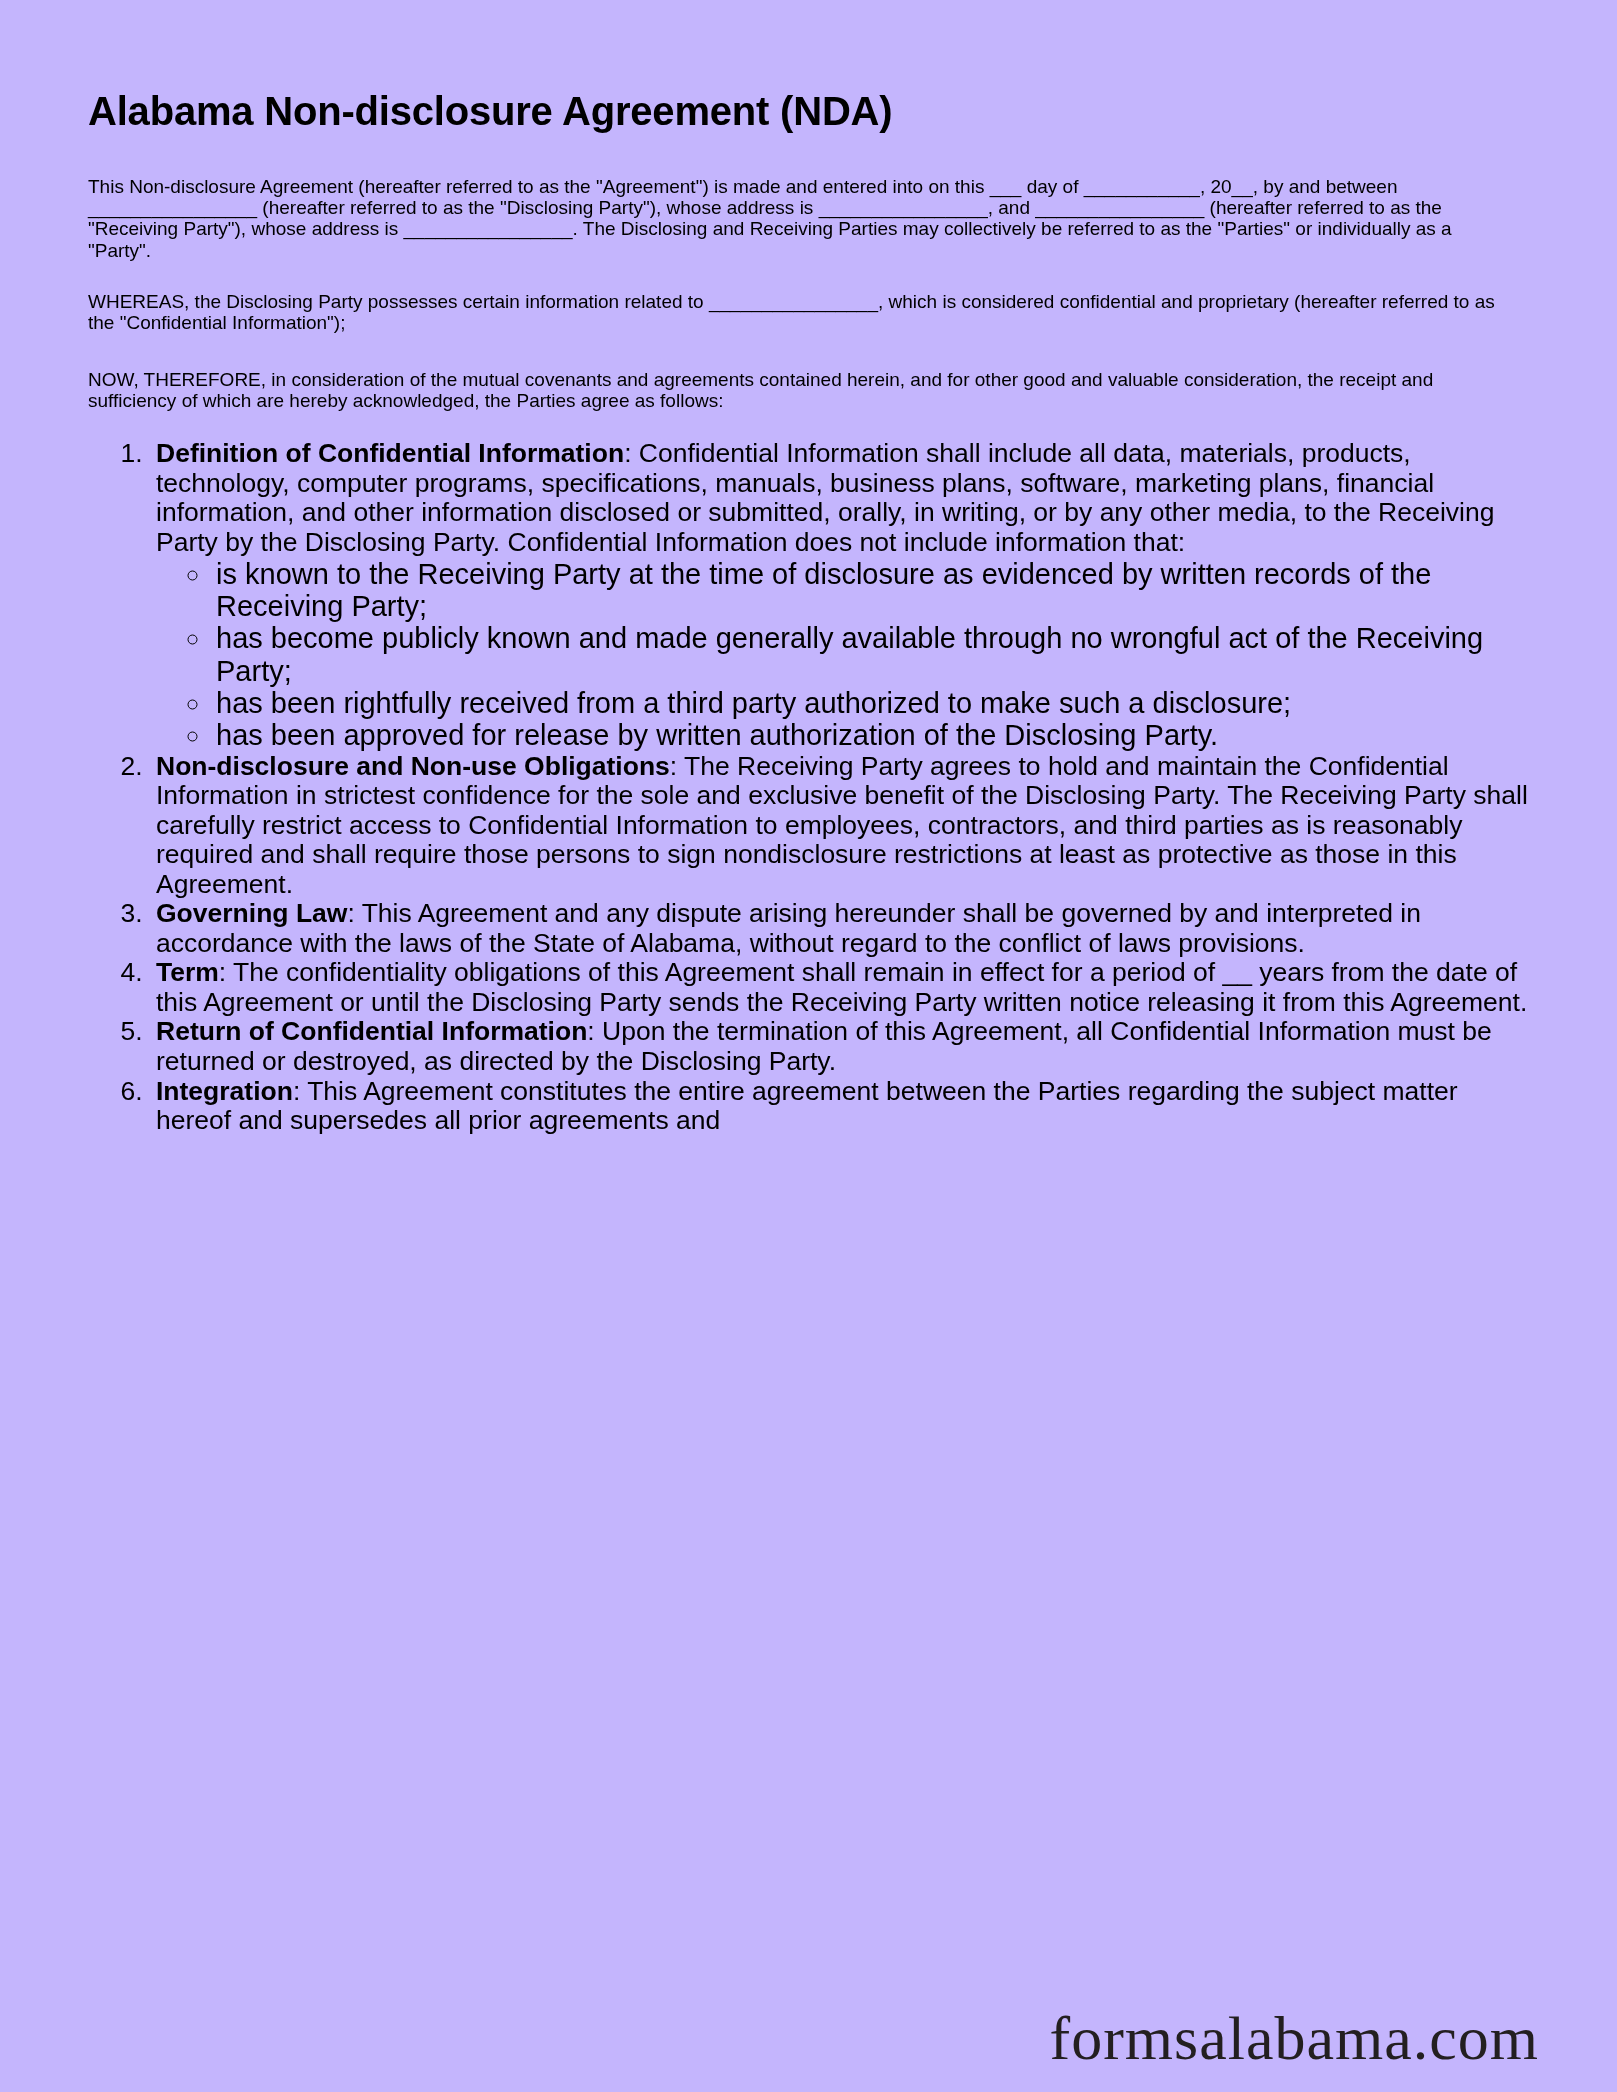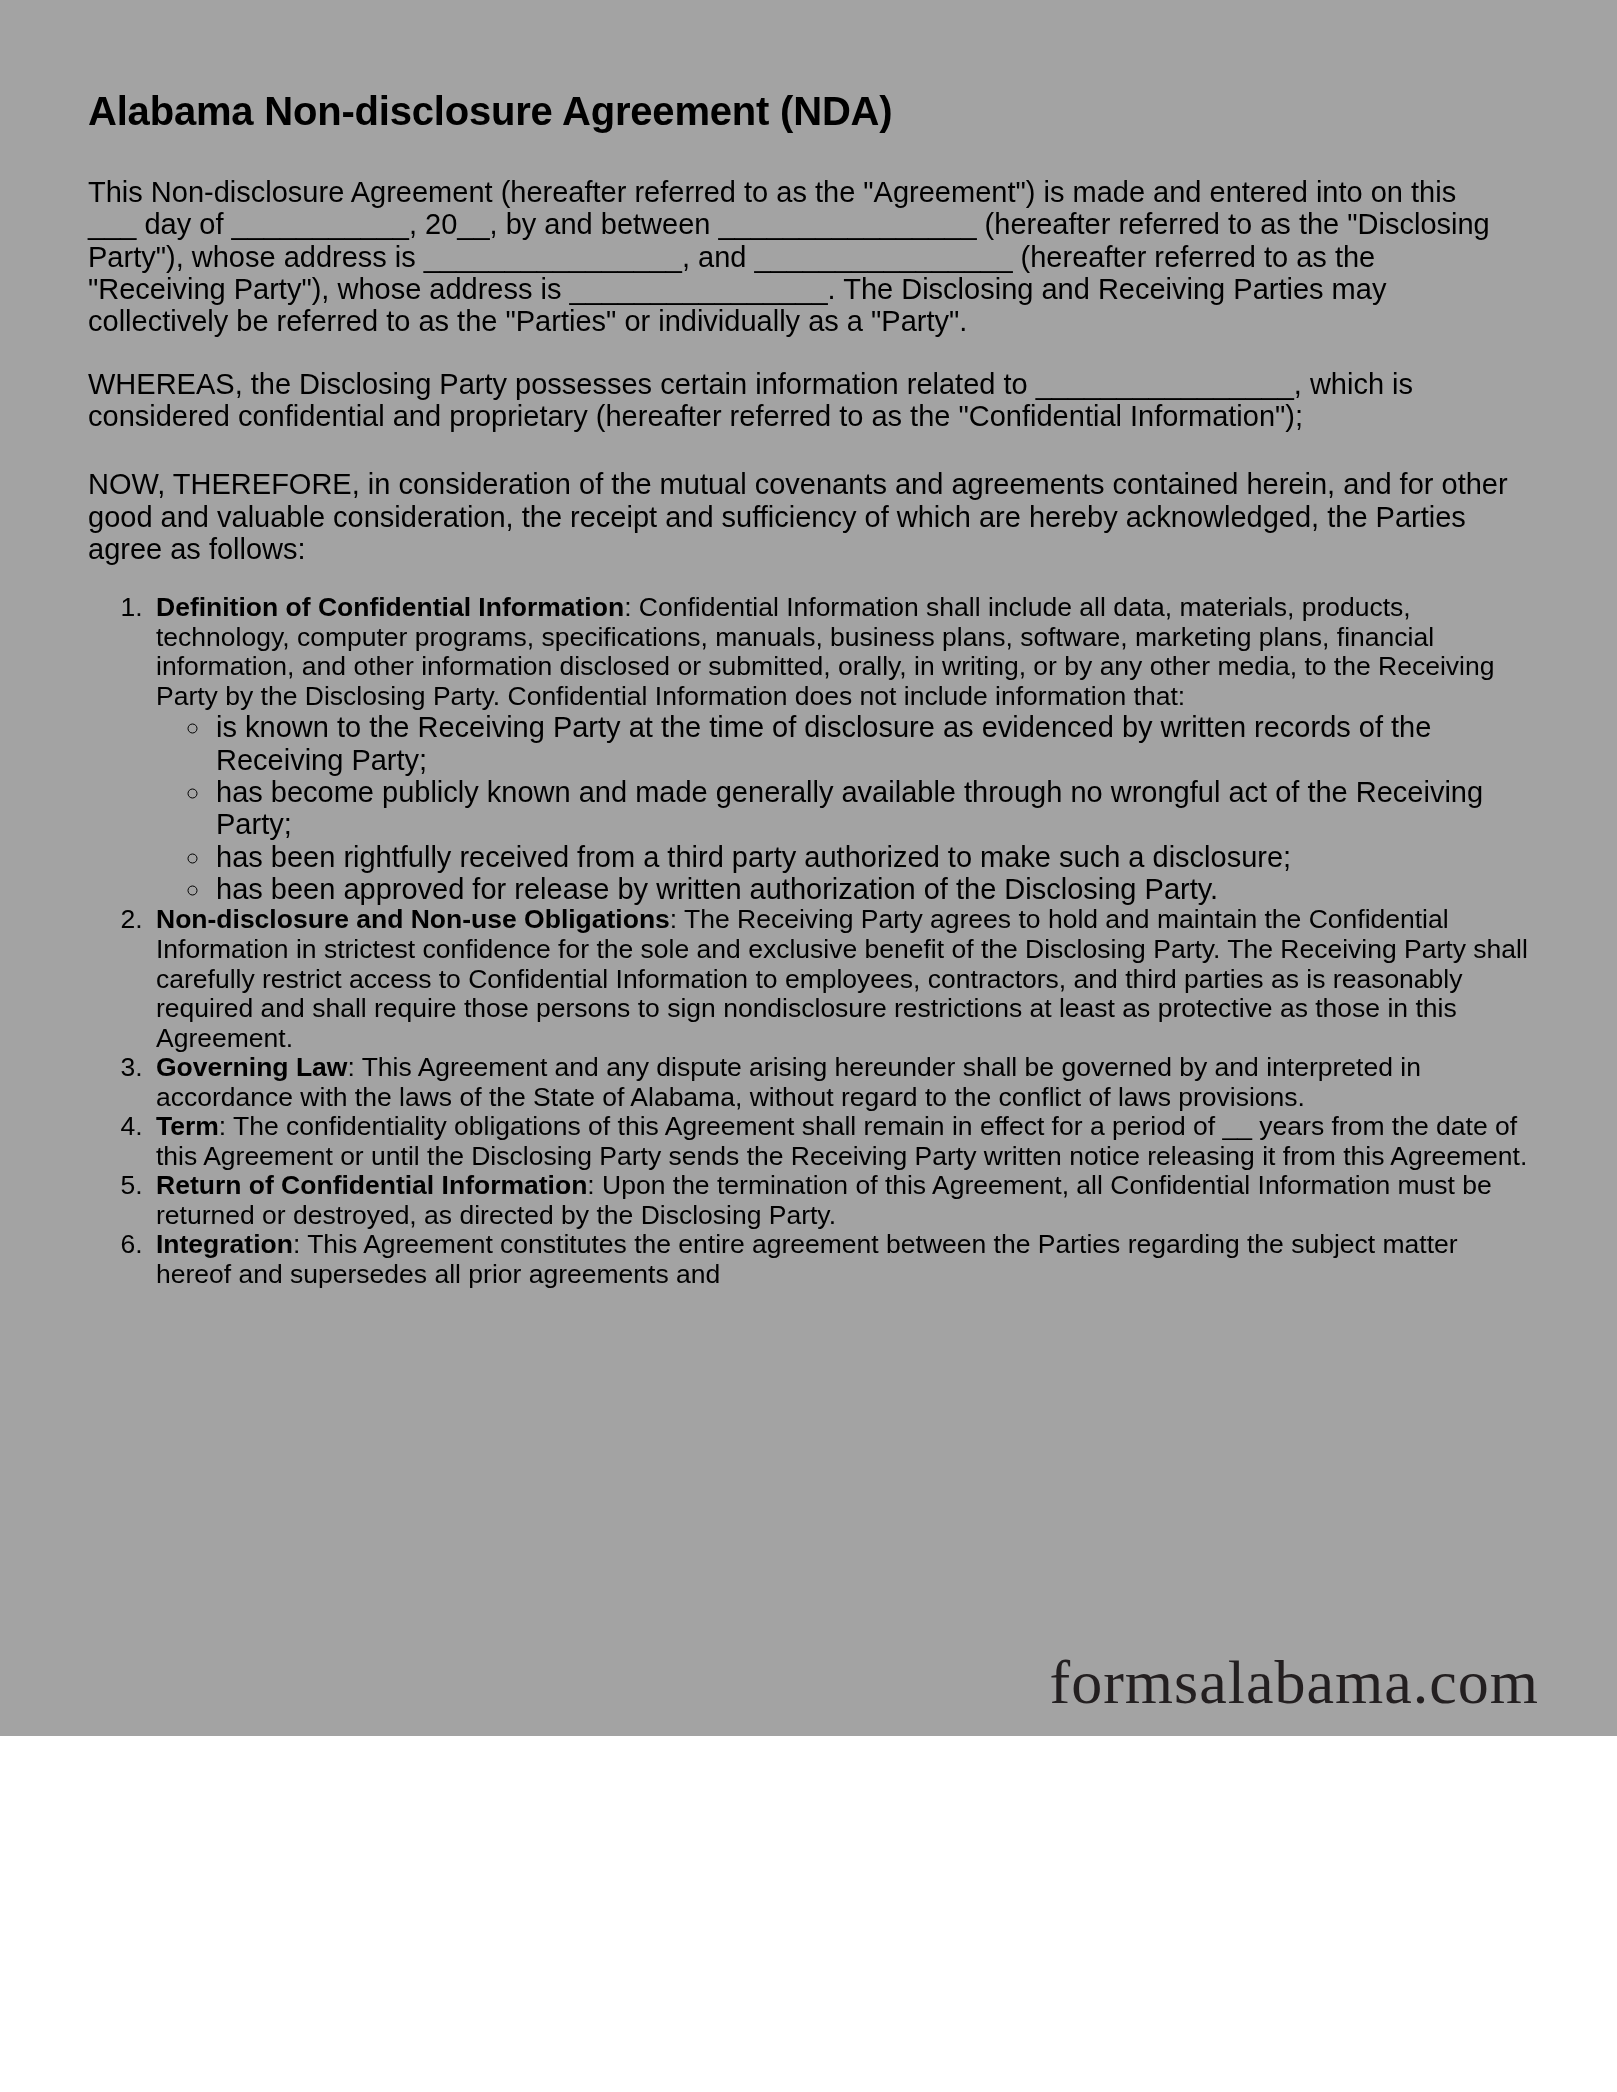--- a/index.html
+++ b/index.html
@@ -9,37 +9,37 @@
   }
 
   body {
     font-family: "Liberation Sans", sans-serif;
     color: #000000;
   }
 
   .page {
     position: relative;
     width: 1617px;
-    height: 1736px;
-    background: #a3a3a3;
+    height: 2092px;
+    background: #c4b5fd;
     box-sizing: border-box;
     padding: 88px 88px 0 88px;
     overflow: hidden;
   }
 
   .doc-title {
     font-size: 40px;
     font-weight: bold;
     letter-spacing: -0.2px;
     margin: 0 0 42px 0;
     line-height: 1.15;
   }
 
   .para {
-    font-size: 29px;
+    font-size: 19px;
     line-height: 1.115;
     margin: 0 0 30px 0;
     max-width: 1420px;
   }
 
   .para.tight {
     margin-bottom: 28px;
     margin-top: 36px;
   }
 

